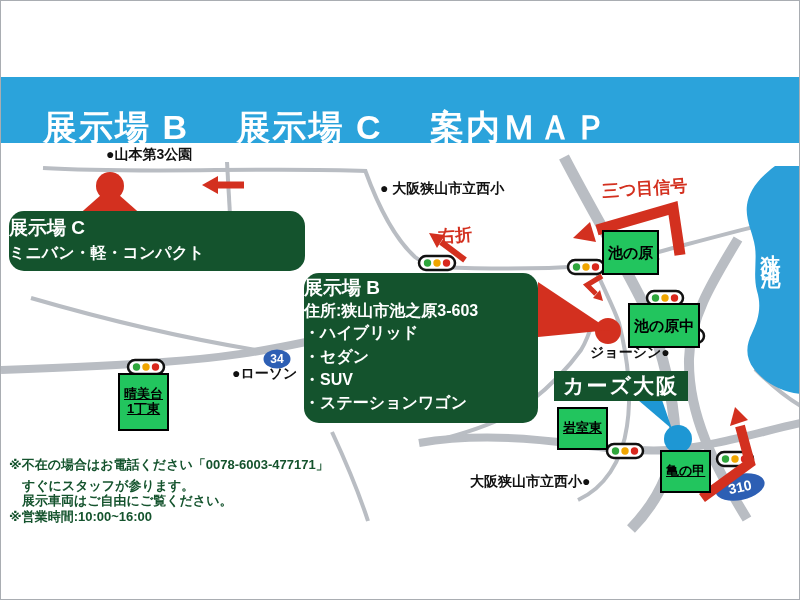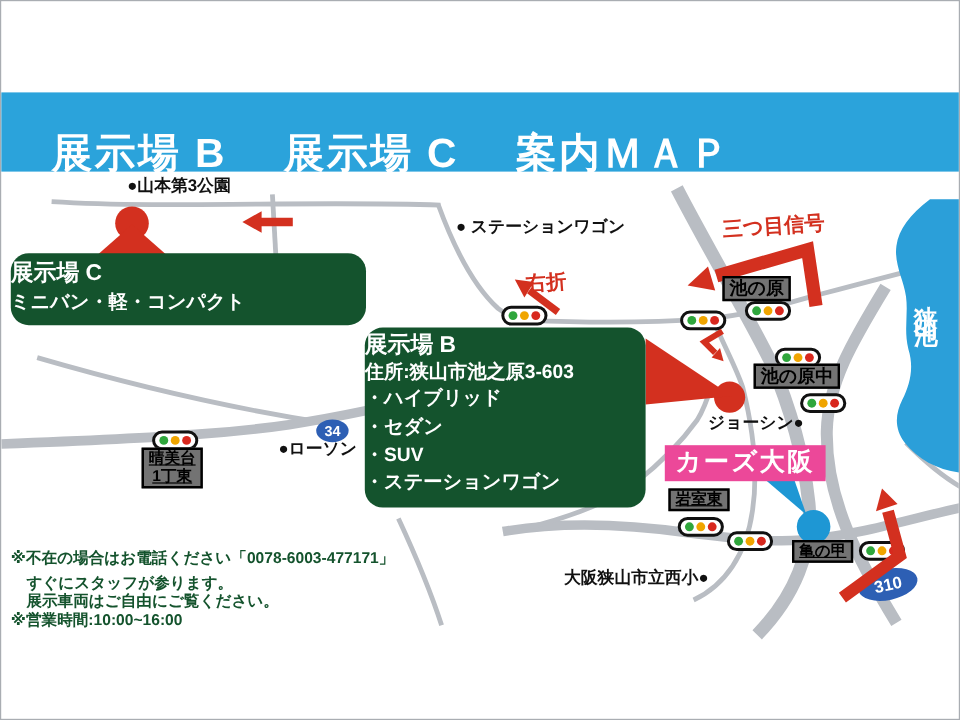--- a/index.html
+++ b/index.html
@@ -11,35 +11,35 @@
   .abs{position:absolute;}
   #banner{left:0;top:76px;width:800px;height:66px;background:#2ba3db;}
   #banner-title{
     left:42px;top:90px;color:#ffffff;font-size:34px;font-weight:700;
     letter-spacing:2px;white-space:nowrap;margin-top:14px;
   }
   svg{position:absolute;left:0;top:0;}
   .maplabel{font-size:14px;font-weight:700;color:#111;white-space:nowrap;line-height:1.1;text-align:right;}
   .redlabel{font-size:17px;font-weight:700;color:#d3301f;white-space:nowrap;transform:rotate(-4deg);}
   .signbox{
-    background:#737373;border:2px solid #000;color:#000;font-weight:700;
-    font-size:15px;padding:0 4px;white-space:nowrap;line-height:1.15;text-align:center;
+    background:#22c55e;border:2px solid #000;color:#000;font-weight:700;
+    font-size:15px;padding:12px 4px;white-space:nowrap;line-height:1.15;text-align:center;
   }
   .signbox.small{font-size:13px;text-decoration:underline;}
   .callout{
     background:#14532d;border-radius:15px;color:#fff;font-weight:700;
     text-align:left;
   }
   #callout-c{left:8px;top:210px;width:296px;padding:5px 0 7px 0;}
   #callout-b{left:303px;top:272px;width:234px;padding:3px 0 9px 0;}
   .co-title{font-size:19px;line-height:1.3;}
   .co-addr{font-size:16px;line-height:1.3;white-space:nowrap;}
   .co-line{font-size:16px;line-height:1.45;white-space:nowrap;}
   #dealer-box{
-    left:553px;top:370px;width:134px;height:30px;background:#ec4899;
+    left:553px;top:370px;width:134px;height:30px;background:#14532d;
     color:#fff;font-size:21px;font-weight:700;text-align:center;line-height:30px;
     letter-spacing:2px;
   }
   #lake-label{
     left:757px;top:238px;color:#fff;font-size:20px;font-weight:700;
     writing-mode:vertical-rl;letter-spacing:7px;
   }
   .note{font-size:13px;font-weight:700;color:#14532d;white-space:nowrap;}
 </style>
 </head>
@@ -166,21 +166,21 @@
       <circle cx="27" cy="47" r="3.5" fill="#e6e6e6"></circle>
       <circle cx="73" cy="45" r="9" fill="#3a3a3a" stroke="#111" stroke-width="2"></circle>
       <circle cx="73" cy="45" r="3.5" fill="#e6e6e6"></circle>
     </g>
   </svg>
 
   <div id="banner" class="abs"></div>
   <div id="banner-title" class="abs">展示場 B　 展示場 C　 案内ＭＡＰ</div>
 
   <div class="abs maplabel" style="left:105px;top:146px;">●山本第3公園</div>
-  <div class="abs maplabel" style="left:379px;top:180px;">● ステーションワゴン</div>
+  <div class="abs maplabel" style="left:379px;top:180px;">● 大阪狭山市立西小</div>
   <div class="abs maplabel" style="left:589px;top:344px;">ジョーシン●</div>
   <div class="abs maplabel" style="left:427px;top:404px;">大阪狭山郵便局●</div>
   <div class="abs maplabel" style="left:469px;top:473px;">大阪狭山市立西小●</div>
   <div class="abs maplabel" style="left:231px;top:365px;">●ローソン</div>
   <div class="abs redlabel" style="left:437px;top:223px;">右折</div>
   <div class="abs redlabel" style="left:601px;top:176px;">三つ目信号</div>
   <div id="lake-label" class="abs">狭山池</div>
 
   <div class="abs signbox" style="left:601px;top:229px;">池の原</div>
   <div class="abs signbox" style="left:627px;top:302px;">池の原中</div>

